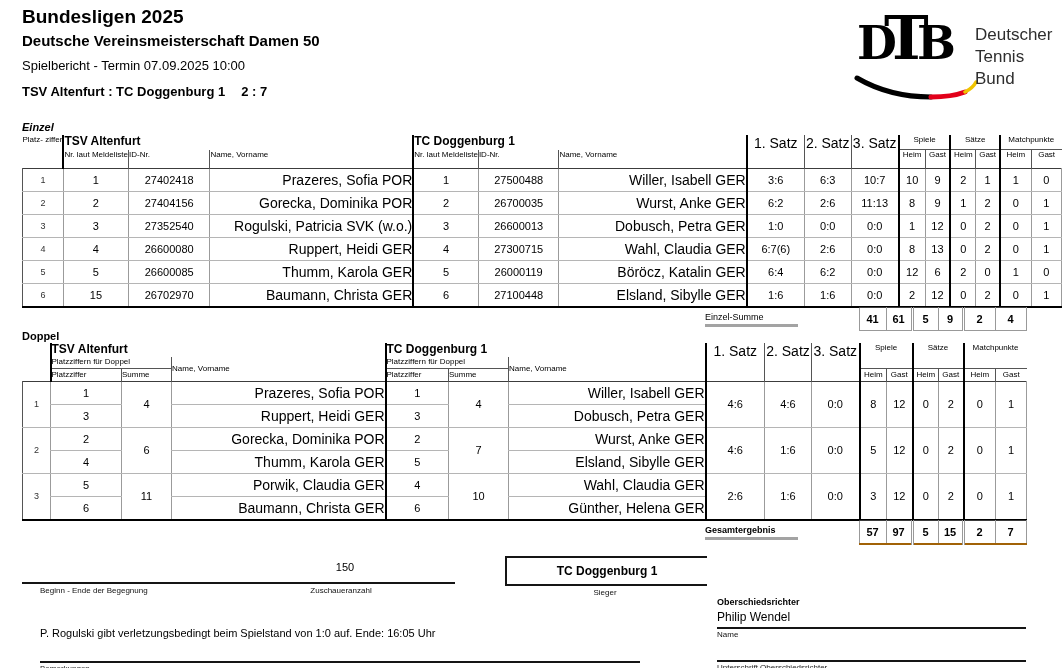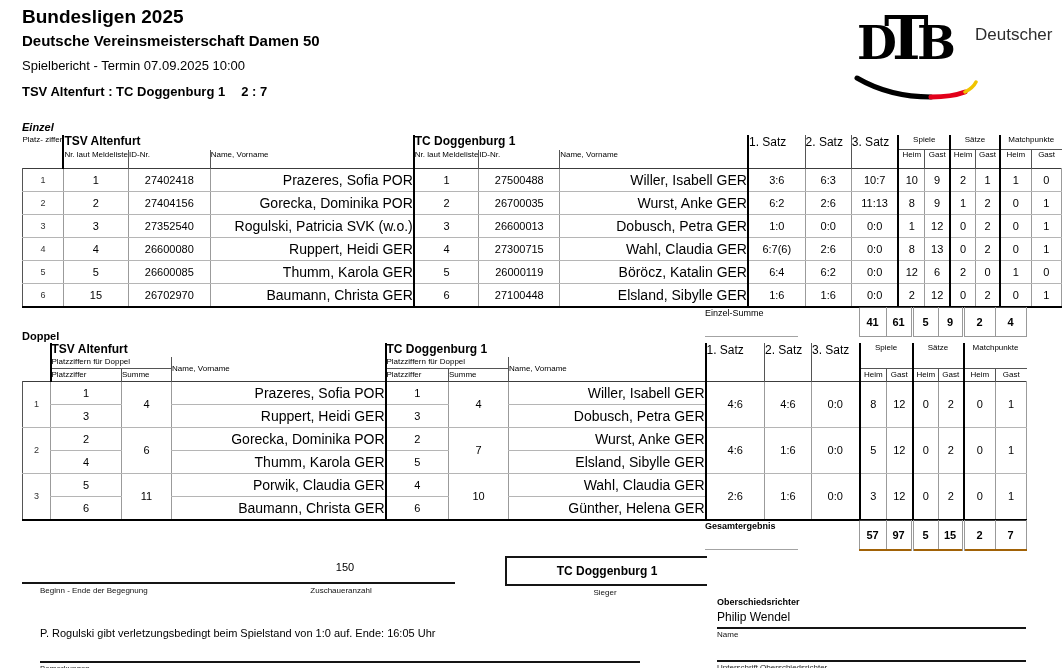--- a/index.html
+++ b/index.html
@@ -21,38 +21,38 @@
   .lg-org{position:absolute;left:122px;top:18px;font-size:17px;line-height:1.3;color:#2e2e2e;}
   
   .rpt{border-collapse:collapse;table-layout:fixed;position:absolute;left:22px;font-family:"Liberation Sans",sans-serif;}
   .rpt td{padding:0;overflow:hidden;white-space:nowrap;vertical-align:middle;}
   .bL2{border-left:2px solid #000;}
   .bL1{border-left:1px solid #9b9b9b;}
   .bLd{border-left:1px solid #555;margin-top:40px;}
   .bRo{border-right:1px solid #9b9b9b;}
   .hr1 td{height:14px;vertical-align:top;}
   .team{font-size:12px;font-weight:bold;padding-left:3px;line-height:1.05;}
-  .h-satz{font-size:12px;text-align:left;vertical-align:top;padding-top:2px;}
+  .h-satz{font-size:14px;text-align:center;vertical-align:top;padding-top:2px;}
   .h-grp{font-size:8px;text-align:center;border-bottom:1px solid #555;vertical-align:top;padding-top:2px;}
   .hr2 td{height:18px;vertical-align:top;}
   .h-sub{font-size:8px;line-height:1.2;padding:1px 0 0 3px;white-space:pre-line;}
   .h-hg{font-size:8px;text-align:center;vertical-align:middle;}
   .h-platz{font-size:8px;line-height:1.2;padding:1px 0 0 2px;white-space:pre-line;vertical-align:top;}
   tbody tr td{border-bottom:1px solid #b5b5b5;}
   tbody tr:first-child td{border-top:1px solid #3c3c3c;}
   .c{text-align:center;font-size:11px;height:22px;}
   .nm{text-align:right;padding-left:7px;font-size:14px;height:22px;}
   .platz{font-size:9px;color:#333;border-left:1px solid #555;}
   .e-last td{border-bottom:2px solid #000;}
   .gend{border-bottom:2px solid #000 !important;}
   
   .sum td{height:22px;}
   .sum .blank{border:none;}
   .sum-label{font-size:9px;padding-left:14px;vertical-align:middle;}
-  .sum-label span{display:inline-block;min-width:93px;border-bottom:1px solid #a3a3a3;padding-bottom:18px;}
+  .sum-label span{display:inline-block;min-width:93px;border-bottom:3px solid #a3a3a3;padding-bottom:2px;}
   .sum-label.bold{font-weight:bold;}
   .sv{text-align:center;font-weight:bold;font-size:11px;border-top:1px solid #999;border-bottom:1px solid #999;border-left:1px solid #999;border-right:1px solid #999;}
   .svg2{border-left:3px double #999;}
   .gr td.sv{border-bottom:2px solid #a16207;}
   
   .sec{font-size:11px;font-weight:bold;}
   
   .uline{position:absolute;border-top:2px solid #151515;height:0;}
   .flbl{position:absolute;font-size:8px;color:#111;}
   .visitors{position:absolute;left:250px;top:561px;width:190px;text-align:center;font-size:11px;}
@@ -78,20 +78,21 @@
     <span class="lg-b">B</span>
     <span class="lg-t">T</span>
   </div>
   <svg class="lg-swoosh" width="125" height="26" viewBox="0 0 125 26">
     <path d="M4,4 C28,18 55,23 78,23" fill="none" stroke-width="5" stroke-linecap="round" stroke="#000000"></path>
     <path d="M78,23 C95,23 104,21 112,18" fill="none" stroke-width="5" stroke-linecap="round" stroke="#e2001a"></path>
     <path d="M112,18 C118,15 121,12 123,8" fill="none" stroke-width="3.5" stroke-linecap="round" stroke="#f0c400"></path>
   </svg>
   <div class="lg-org">
     <div>Deutscher</div>
+    <div>Tennis Bund</div>
   </div>
 </div>
 
 <div class="abs sec" style="left:22px;top:121px;font-style:italic;">Einzel</div>
 
 <table class="rpt" style="top:135px;">
   <colgroup>
     <col style="width:28px">
       <col style="width:44px">
       <col style="width:85px">

